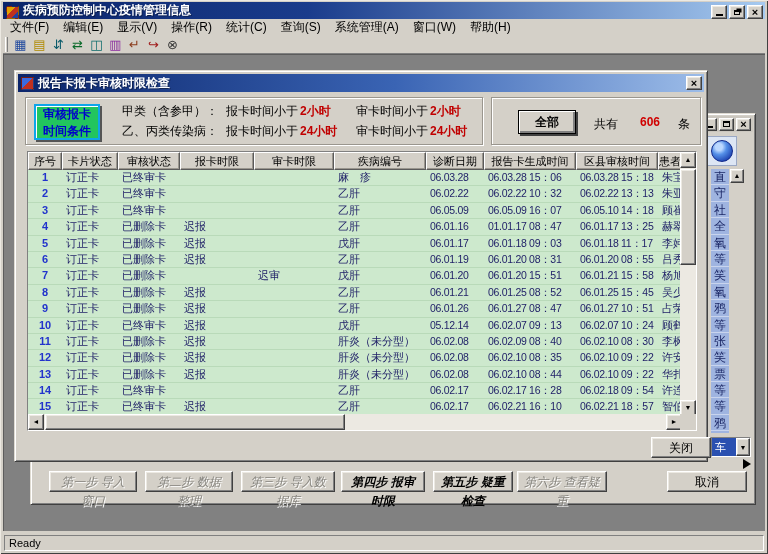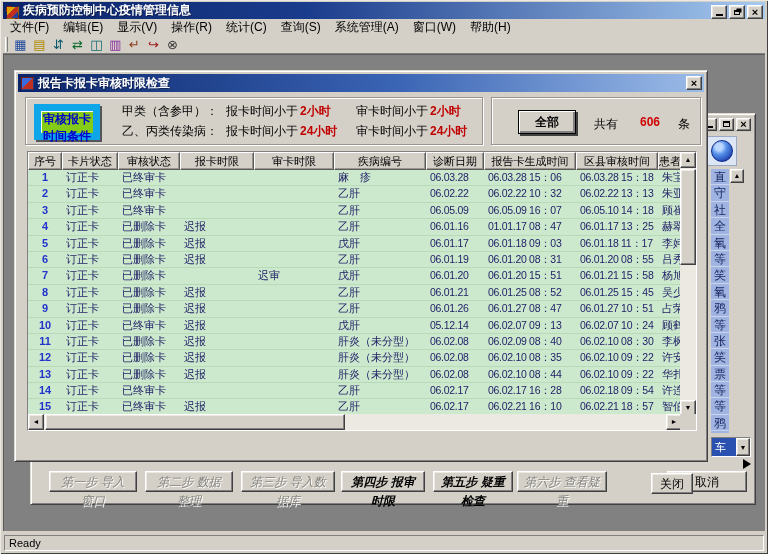--- a/index.html
+++ b/index.html
@@ -71,22 +71,22 @@
           box-shadow:inset 1px 1px 0 #fff,inset -1px -1px 0 #808080;}
   .dlg-titlebar{position:absolute;left:3px;top:3px;right:3px;height:18px;
                 background:linear-gradient(to right,#0a246a,#3a64b4 55%,#9cbce8);
                 display:flex;align-items:center;padding:0 2px;}
   .dlg-ico{width:13px;height:13px;background:linear-gradient(135deg,#3a6ae0 0 50%,#c03020 50%);
            border:1px solid #00000066;margin-left:1px;}
   .dlg-title{color:#fff;font-size:12px;font-weight:bold;margin-left:4px;text-shadow:1px 1px 0 #00000060;}
   .dlg-body{position:absolute;left:3px;top:21px;right:3px;bottom:3px;}
   .gb1{position:absolute;left:7px;top:5px;width:458px;height:48px;}
   .gb2{position:absolute;left:473px;top:5px;width:210px;height:48px;}
-  .cond-box{position:absolute;left:8px;top:6px;width:66px;height:36px;background:#84cc16;
-            border:7px solid #0ea5e9;box-shadow:2px 2px 0 #555,inset 1px 1px 0 #fff;
+  .cond-box{position:absolute;left:8px;top:6px;width:66px;height:36px;background:#22c55e;
+            border:2px solid #0ea5e9;box-shadow:2px 2px 0 #555,inset 1px 1px 0 #fff;
             color:#0000cc;font-weight:bold;font-size:12px;line-height:17px;text-align:center;}
   .cond-rows{position:absolute;left:96px;top:3px;right:4px;bottom:3px;display:flex;flex-direction:column;justify-content:space-around;}
   .cond-row{display:flex;align-items:center;font-size:12px;color:#000;white-space:nowrap;}
   .cond-cat{width:104px;}
   .cond-lbl{width:74px;}
   .cond-val{width:42px;color:#c00000;font-weight:bold;}
   .cond-gap{width:14px;}
   .all-btn{position:absolute;left:26px;top:12px;width:58px;height:24px;font-size:12px;font-weight:bold;
            line-height:20px;text-align:center;border:1px solid #000;background:#d4d0c8;
            box-shadow:2px 2px 0 #404040,inset 1px 1px 0 #fff,inset -2px -2px 0 #808080;}
@@ -105,21 +105,21 @@
   .cell.seq{color:#2233cc;font-weight:bold;text-align:center;padding-left:0;}
   .cell.tnum{font-size:10.5px;letter-spacing:-0.3px;}
   .c0{width:34px}.c1{width:56px}.c2{width:62px}.c3{width:74px}.c4{width:80px}
   .c5{width:92px}.c6{width:58px}.c7{width:92px}.c8{width:82px}.c9{width:24px}
   
   .vscroll{position:absolute;right:0;top:0;width:16px;height:264px;background:#ece9e2;}
   .hscroll{position:absolute;left:0;bottom:0;width:654px;height:16px;background:#ece9e2;}
   .sb-btn{position:absolute;width:16px;height:16px;font-size:7px;line-height:14px;text-align:center;color:#000;}
   .sb-thumb{position:absolute;background:#d4d0c8;}
   .corner{position:absolute;right:0;bottom:0;width:16px;height:16px;background:#d4d0c8;}
-  .close-btn{position:absolute;left:633px;top:345px;width:42px;height:21px;font-size:12px;line-height:19px;text-align:center;margin-top:36px;}
+  .close-btn{position:absolute;left:633px;top:345px;width:60px;height:21px;font-size:12px;line-height:19px;text-align:center;}
 </style>
 </head>
 <body>
 
 <div class="stage">
 
   <div class="titlebar">
     <div class="app-ico"></div>
     <div class="title-text">疾病预防控制中心疫情管理信息</div>
     <div class="cap-group">

